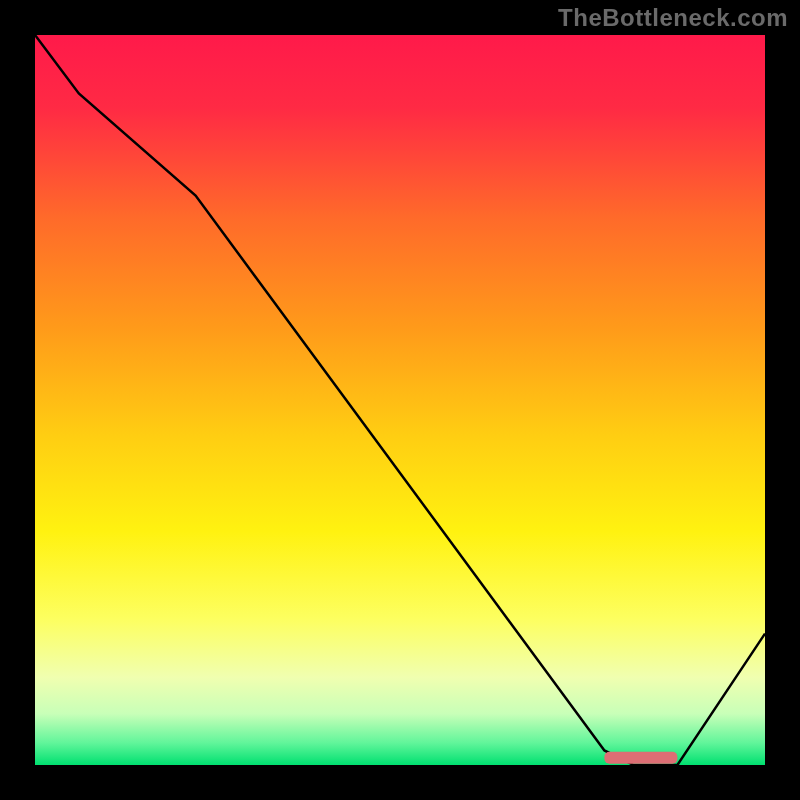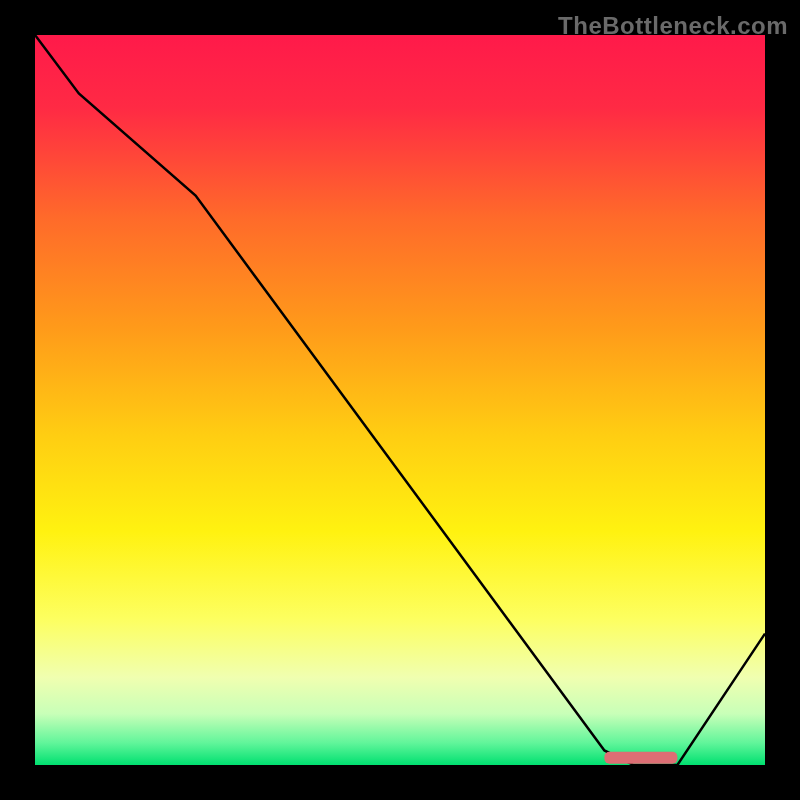--- a/index.html
+++ b/index.html
@@ -19,21 +19,20 @@
   }
   .watermark {
     position: absolute;
     top: 4px;
     right: 12px;
     color: #6a6a6a;
     font-size: 24px;
     font-weight: 600;
     letter-spacing: 0.5px;
     z-index: 10;
-    margin-top: 8px;
   }
   .plot {
     position: absolute;
     left: 35px;
     top: 35px;
     width: 730px;
     height: 730px;
   }
 </style>
 </head>

